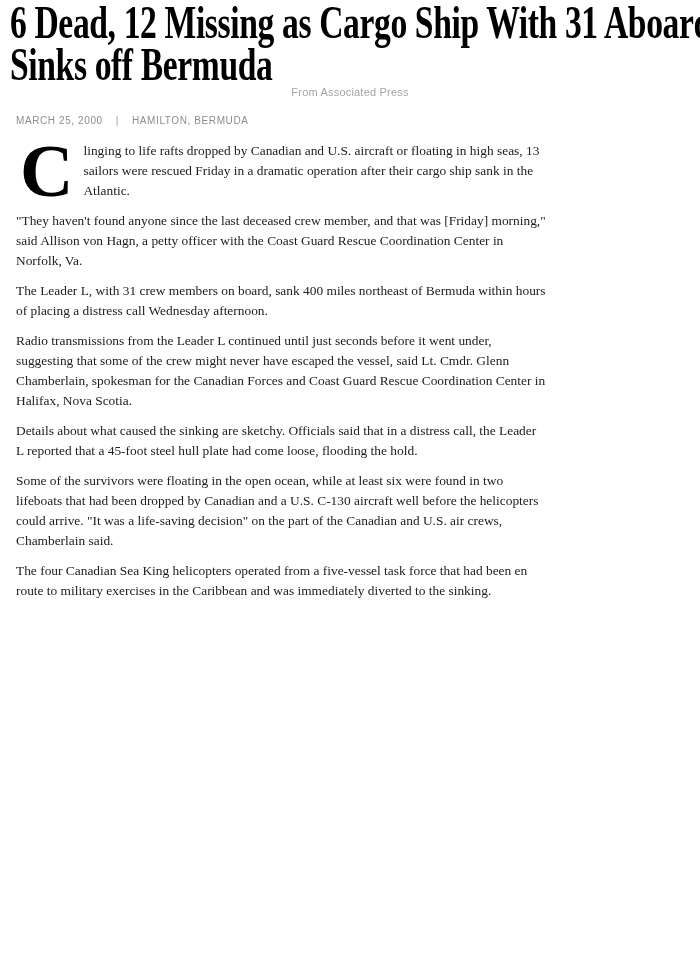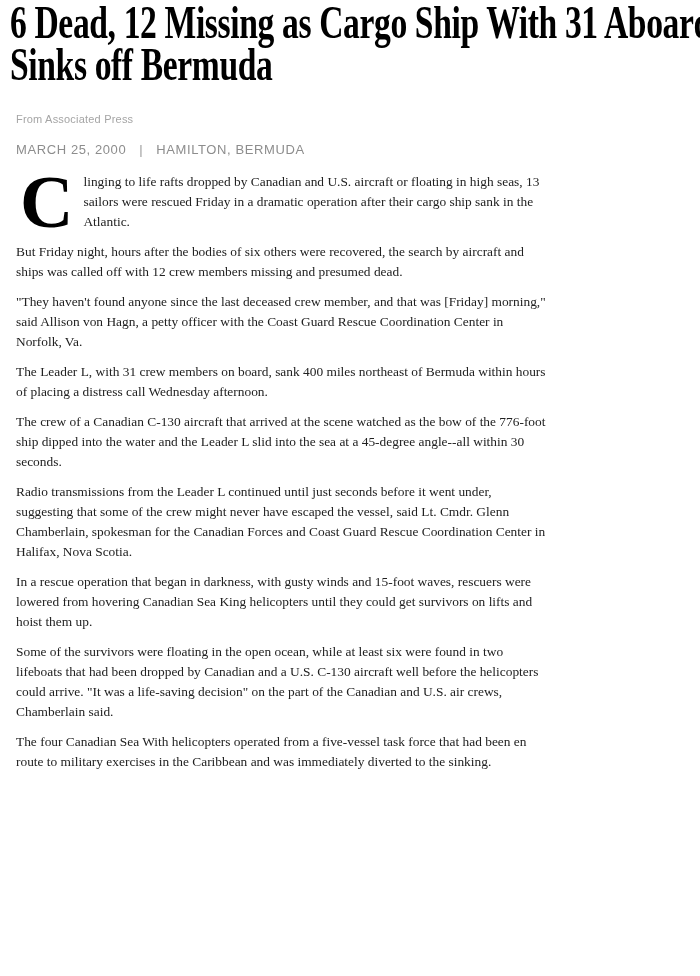--- a/index.html
+++ b/index.html
@@ -25,30 +25,30 @@
     transform: scaleX(0.73);
     transform-origin: left top;
     font-family: "Liberation Serif", serif;
     font-weight: bold;
     font-size: 46px;
     line-height: 42px;
     color: #000000;
     letter-spacing: -0.5px;
   }
   .byline {
-    margin-top: 27px;
     font-family: "Liberation Sans", sans-serif;
     font-size: 11px;
     color: #a5a5a5;
     letter-spacing: 0.2px;
+    text-align: center;
   }
   .dateline {
     margin-top: 17px;
     font-family: "Liberation Sans", sans-serif;
-    font-size: 13px;
+    font-size: 10px;
     color: #8d8d8d;
     letter-spacing: 0.6px;
   }
   .dateline .sep {
     display: inline-block;
     margin: 0 13px;
     color: #9a9a9a;
   }
   .article-body {
     margin-top: 15px;
@@ -83,25 +83,23 @@
     <div class="byline">From Associated Press</div>
 
     <div class="dateline">
       <span>MARCH 25, 2000</span><span class="sep">|</span><span>HAMILTON, BERMUDA</span>
     </div>
 
     <div class="article-body">
       <p class="para"><span class="dropcap">C</span><span>linging to life rafts dropped by Canadian and U.S. aircraft or floating in high seas, 13 sailors were rescued Friday in a dramatic operation after their cargo ship sank in the Atlantic.</span></p>
 
       <div>
-          <p class="para">But Friday night, hours after the bodies of six others were recovered, the search by aircraft and ships was called off with 12 crew members missing and presumed dead.</p>
           <p class="para">"They haven't found anyone since the last deceased crew member, and that was [Friday] morning," said Allison von Hagn, a petty officer with the Coast Guard Rescue Coordination Center in Norfolk, Va.</p>
           <p class="para">The Leader L, with 31 crew members on board, sank 400 miles northeast of Bermuda within hours of placing a distress call Wednesday afternoon.</p>
-          <p class="para">The crew of a Canadian C-130 aircraft that arrived at the scene watched as the bow of the 776-foot ship dipped into the water and the Leader L slid into the sea at a 45-degree angle--all within 30 seconds.</p>
           <p class="para">Radio transmissions from the Leader L continued until just seconds before it went under, suggesting that some of the crew might never have escaped the vessel, said Lt. Cmdr. Glenn Chamberlain, spokesman for the Canadian Forces and Coast Guard Rescue Coordination Center in Halifax, Nova Scotia.</p>
-          <p class="para">In a rescue operation that began in darkness, with gusty winds and 15-foot waves, rescuers were lowered from hovering Canadian Sea King helicopters until they could get survivors on lifts and hoist them up.</p>
+          <p class="para">Details about what caused the sinking are sketchy. Officials said that in a distress call, the Leader L reported that a 45-foot steel hull plate had come loose, flooding the hold.</p>
           <p class="para">Some of the survivors were floating in the open ocean, while at least six were found in two lifeboats that had been dropped by Canadian and a U.S. C-130 aircraft well before the helicopters could arrive. "It was a life-saving decision" on the part of the Canadian and U.S. air crews, Chamberlain said.</p>
-          <p class="para">The four Canadian Sea With helicopters operated from a five-vessel task force that had been en route to military exercises in the Caribbean and was immediately diverted to the sinking.</p>
+          <p class="para">The four Canadian Sea King helicopters operated from a five-vessel task force that had been en route to military exercises in the Caribbean and was immediately diverted to the sinking.</p>
         </div>
     </div>
 
   </article>
 </div>
 
 </body></html>

